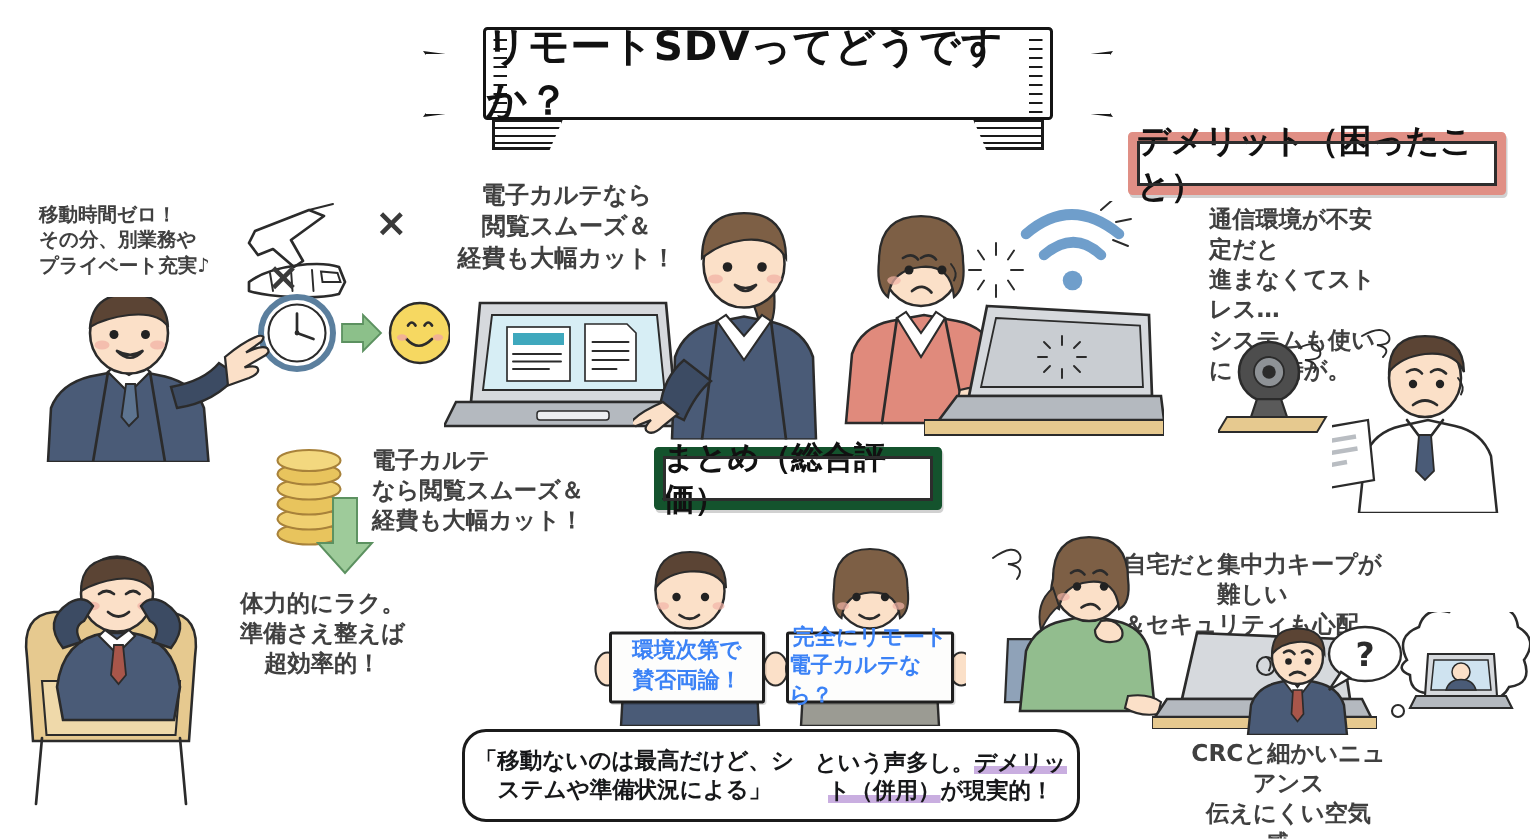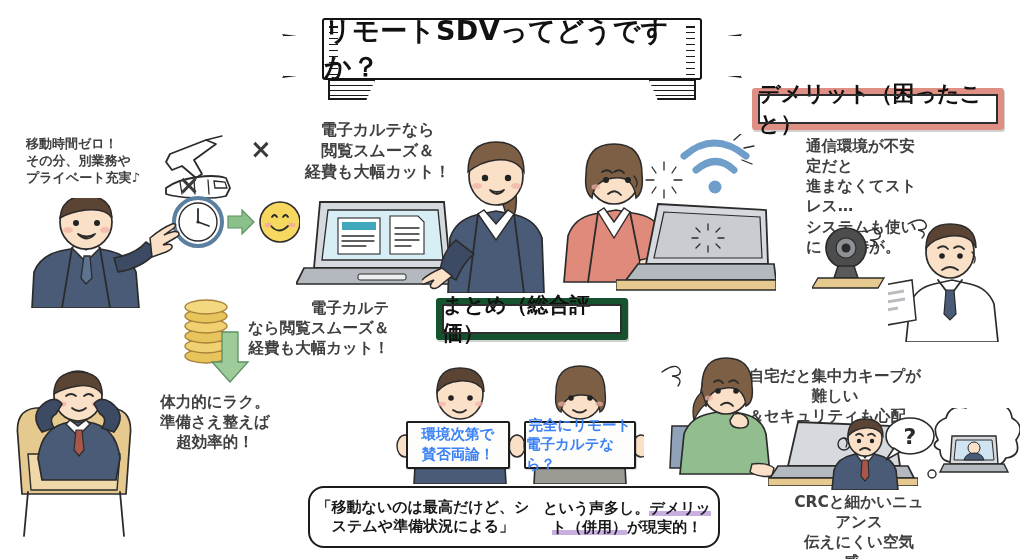--- a/index.html
+++ b/index.html
@@ -63,21 +63,21 @@
     left: 436px; top: 298px; width: 192px; height: 42px;
     font-size: 21px; border: 6px solid #14532d;
     outline: 2px solid #2d2d2d; outline-offset: -8px;
   }
 
   
   .txt { color: #404040; font-weight: bold; line-height: 1.30; white-space: pre-line; }
   .t-travel   { left: 26px;  top: 136px; font-size: 13px; }
   .t-chart1   { left: 305px; top: 120px; font-size: 16px; text-align: center; }
   .t-comm     { left: 806px; top: 136px; font-size: 15.5px; }
-  .t-coins    { left: 248px; top: 298px; font-size: 15.5px; text-align: right; font-family: Liberation Serif, serif; }
+  .t-coins    { left: 248px; top: 298px; font-size: 15.5px; text-align: left; font-family: Liberation Serif, serif; }
   .t-body     { left: 160px; top: 392px; font-size: 15.5px; text-align: center; }
   .t-paper    { left: 652px; top: 286px; font-size: 15.5px; text-align: center; }
   .t-home     { left: 744px; top: 366px; font-size: 15.5px; text-align: center; }
   .t-crc      { left: 792px; top: 492px; font-size: 15.5px; text-align: center; }
 
   
   .conclusion {
     left: 308px; top: 486px; width: 412px; height: 62px;
     background: #fff; border: 2.4px solid #1b1b1b; border-radius: 16px;
     display: flex; flex-direction: row; align-items: center; justify-content: center;

